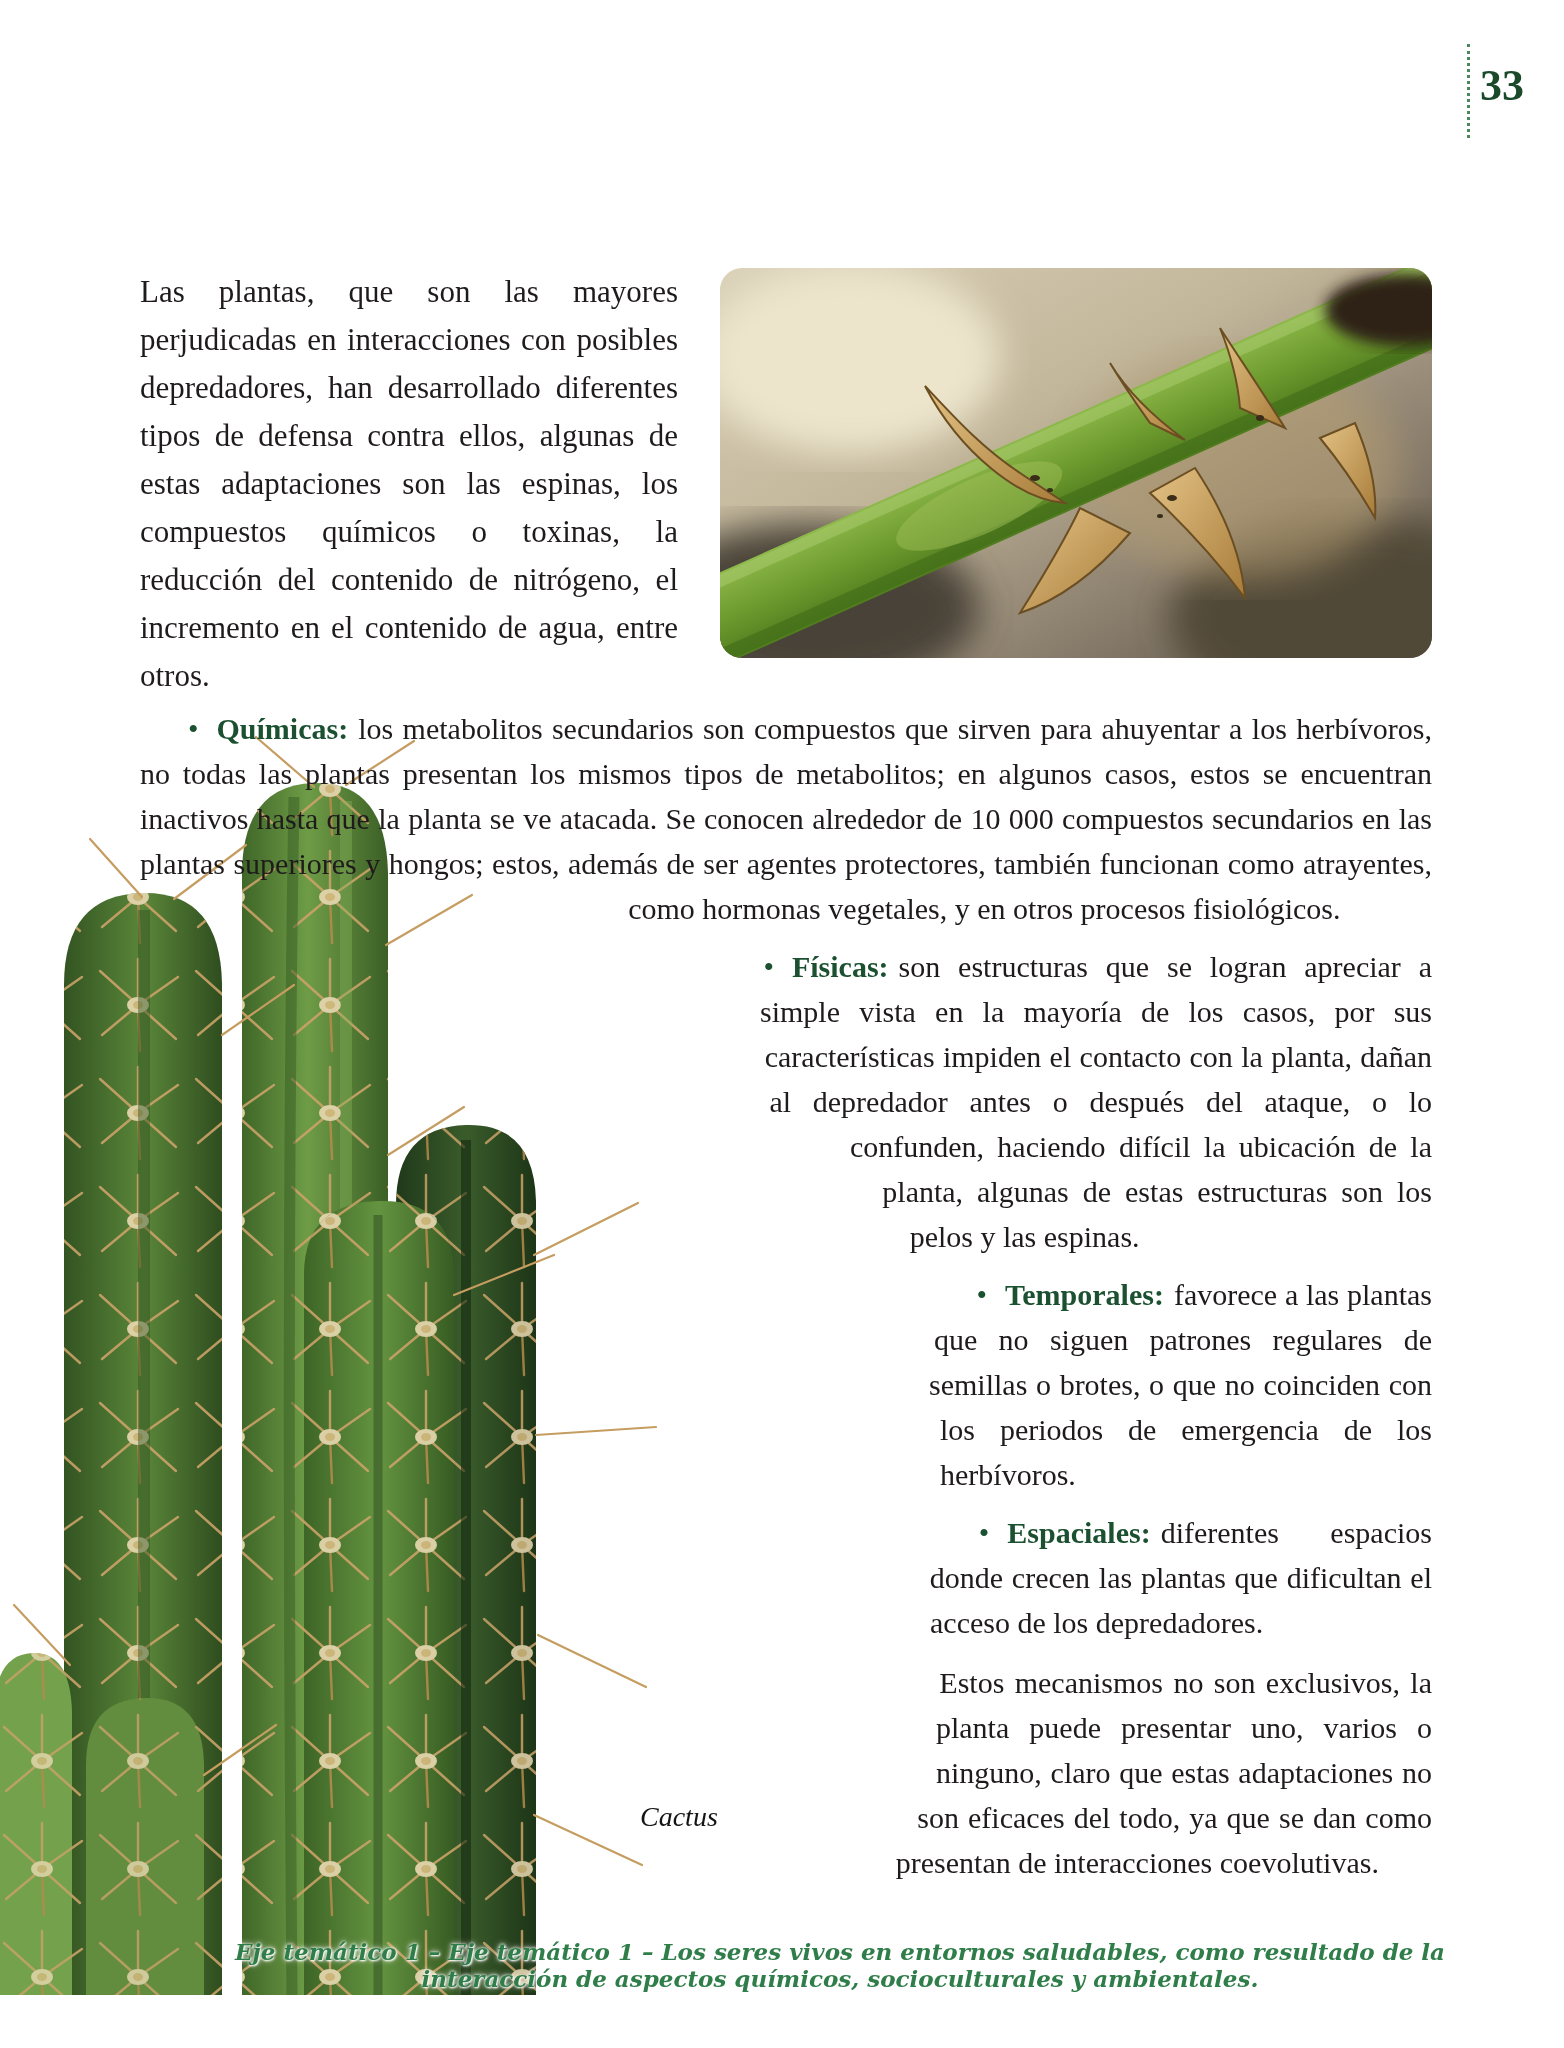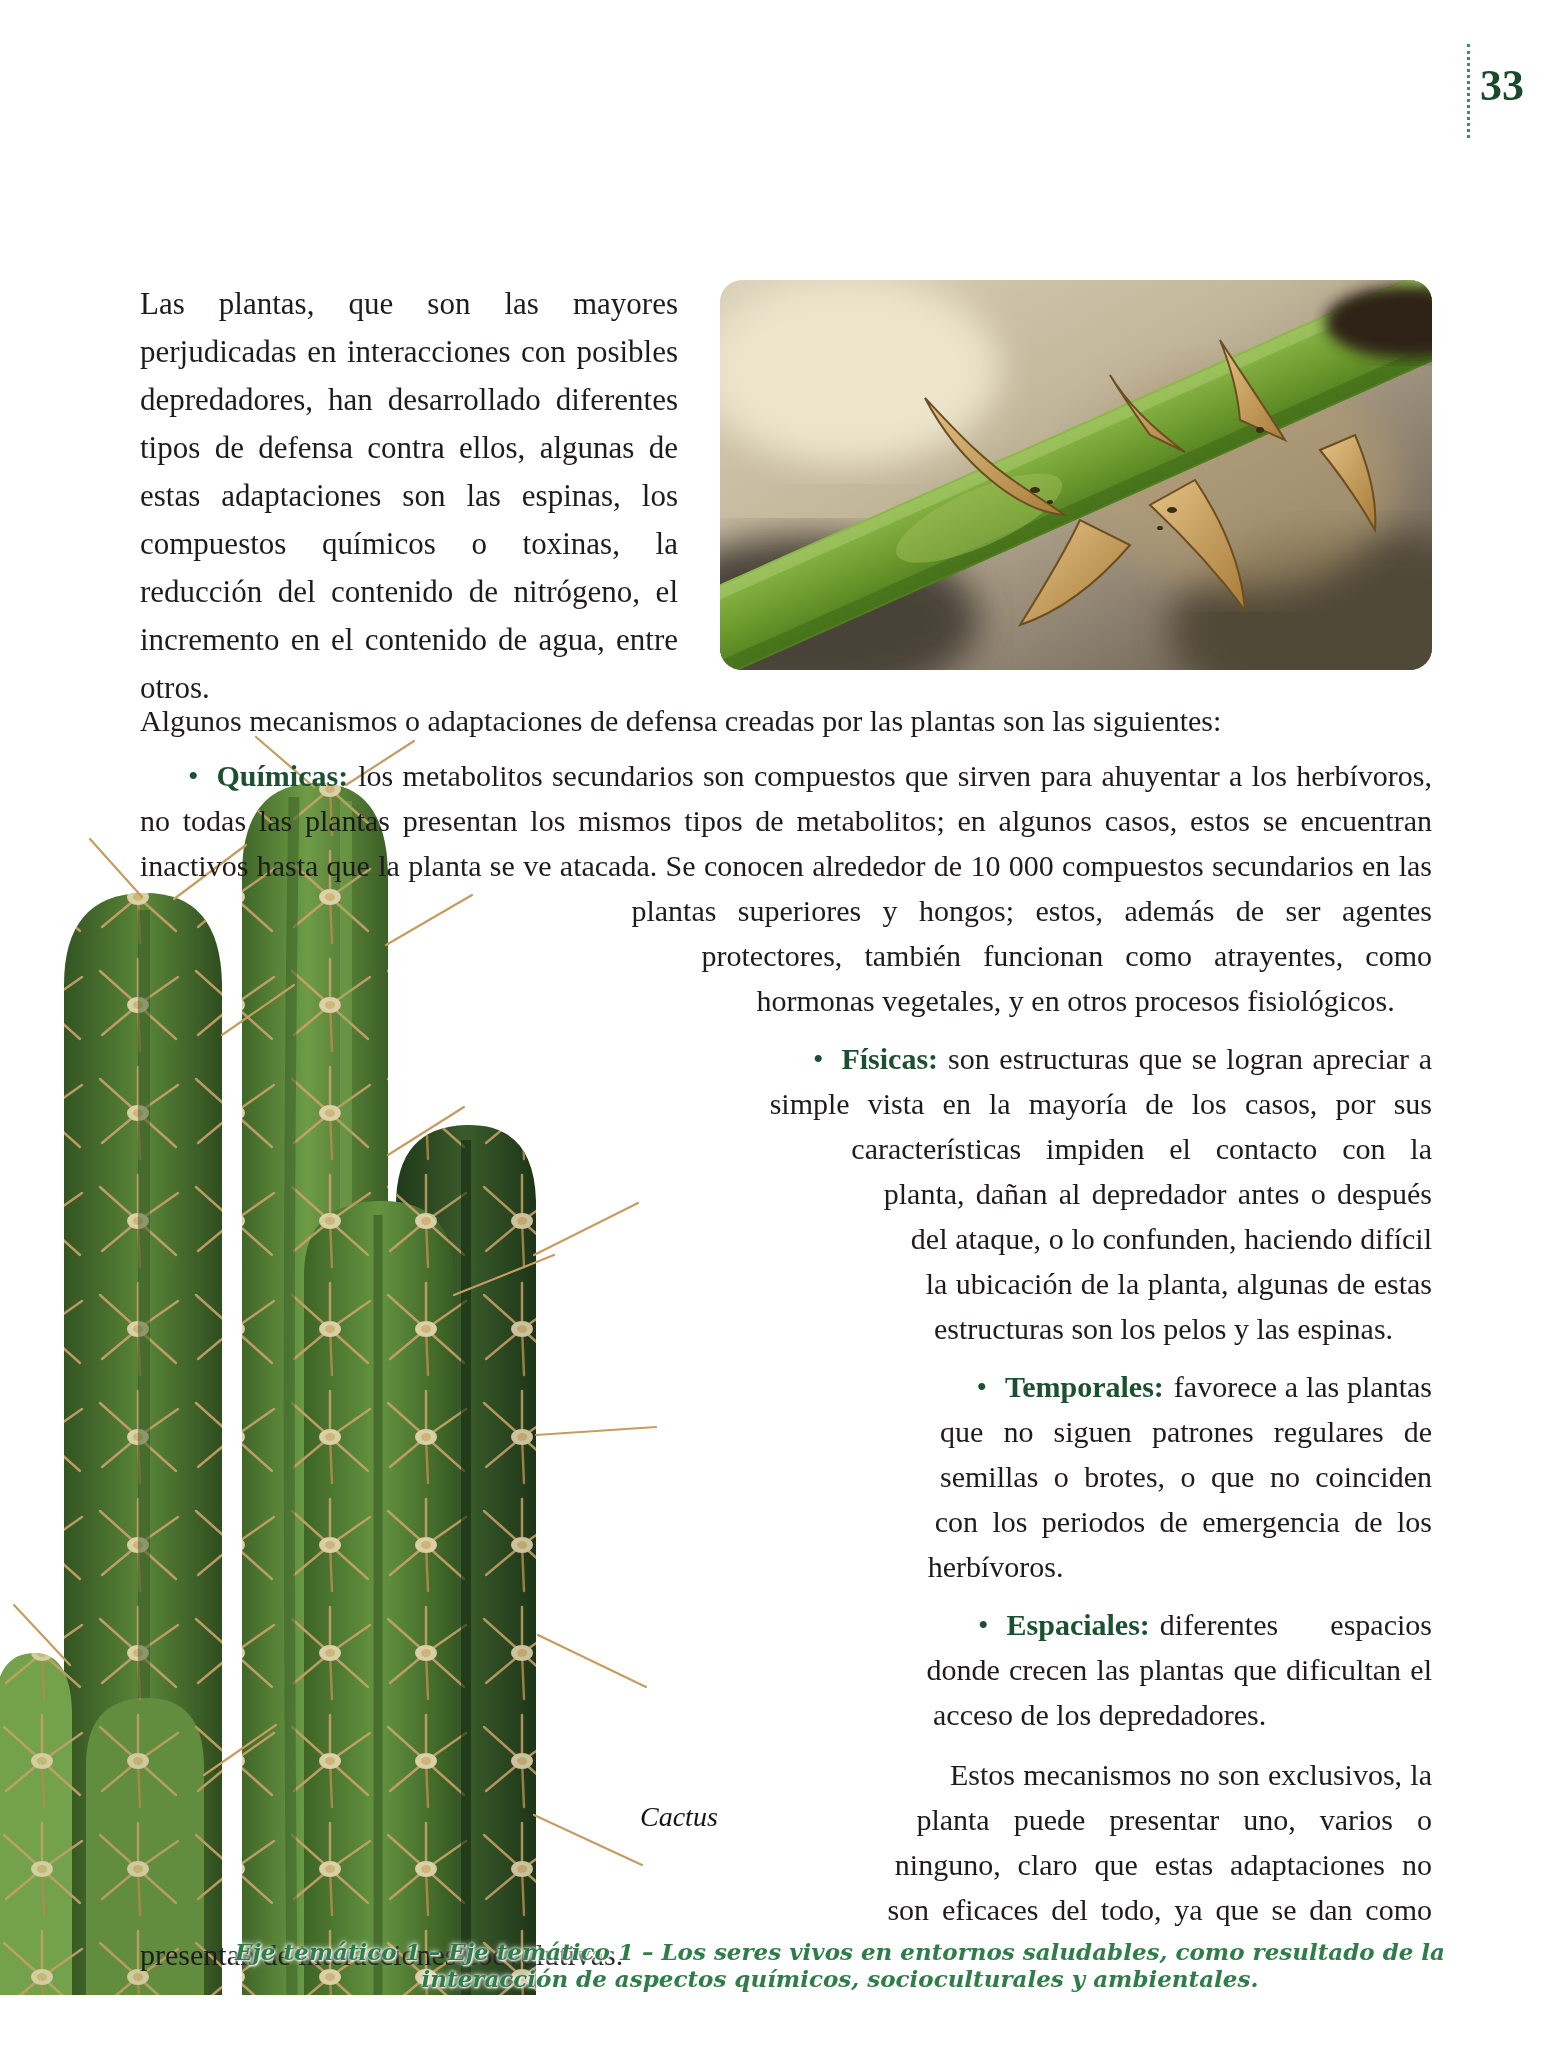--- a/index.html
+++ b/index.html
@@ -10,21 +10,21 @@
   
   .pagenum-rule{position:absolute;left:1467px;top:44px;height:94px;width:0;
     border-left:3px dotted #4a8a5a;}
   .pagenum{position:absolute;left:1480px;top:60px;font-size:44px;font-weight:bold;
     color:#1a4a2a;font-family:"Liberation Serif",serif;}
   
   .title{position:absolute;left:140px;top:128px;width:1100px;
     font-size:41px;font-weight:bold;color:#8cbd3f;letter-spacing:-0.5px;
     font-family:"Liberation Serif",serif;}
   
-  .intro-row{position:absolute;left:140px;top:280px;width:1292px;z-index:2;}
+  .intro-row{position:absolute;left:140px;top:268px;width:1292px;z-index:2;}
   .thorn-photo{float:right;width:712px;height:390px;margin-left:42px;margin-bottom:6px;
     border-radius:22px;overflow:hidden;}
   .intro-text{font-size:31px;line-height:48px;text-align:justify;margin:0;}
   
   .flow{position:absolute;left:140px;top:698px;width:1292px;z-index:2;
     font-size:30px;line-height:45px;text-align:justify;}
   .flow p{margin:0;}
   .mechanisms{margin-bottom:10px !important;}
   .cactus-shape{float:left;width:800px;height:1210px;
     shape-outside:polygon(0px 1210px,0px 229px,440px 229px,540px 291px,598px 337px,
@@ -182,21 +182,20 @@
       <line x1="540" y1="1080" x2="648" y2="1130"></line>
       <line x1="460" y1="560" x2="560" y2="520"></line>
       <line x1="228" y1="300" x2="300" y2="250"></line>
       <line x1="76" y1="930" x2="20" y2="870"></line>
       <line x1="210" y1="1040" x2="282" y2="990"></line>
     </g>
   </svg>
 
   <div class="flow">
     <div class="cactus-shape"></div>
-    <p class="mechanisms">Algunos mecanismos o adaptaciones de defensa creadas por las plantas son las siguientes:</p>
     <ul class="defenses">
       <li>
         <span class="bullet">•</span><span class="lead">Químicas:</span><span>los metabolitos secundarios son compuestos que sirven para ahuyentar a los herbívoros, no todas las plantas presentan los mismos tipos de metabolitos; en algunos casos, estos se encuentran inactivos hasta que la planta se ve atacada. Se conocen alrededor de 10 000 compuestos secundarios en las plantas superiores y hongos; estos, además de ser agentes protectores, también funcionan como atrayentes, como hormonas vegetales, y en otros procesos fisiológicos.</span>
       </li>
       <li>
         <span class="bullet">•</span><span class="lead">Físicas:</span><span>son estructuras que se logran apreciar a simple vista en la mayoría de los casos, por sus características impiden el contacto con la planta, dañan al depredador antes o después del ataque, o lo confunden, haciendo difícil la ubicación de la planta, algunas de estas estructuras son los pelos y las espinas.</span>
       </li>
       <li>
         <span class="bullet">•</span><span class="lead">Temporales:</span><span>favorece a las plantas que no siguen patrones regulares de semillas o brotes, o que no coinciden con los periodos de emergencia de los herbívoros.</span>
       </li>

